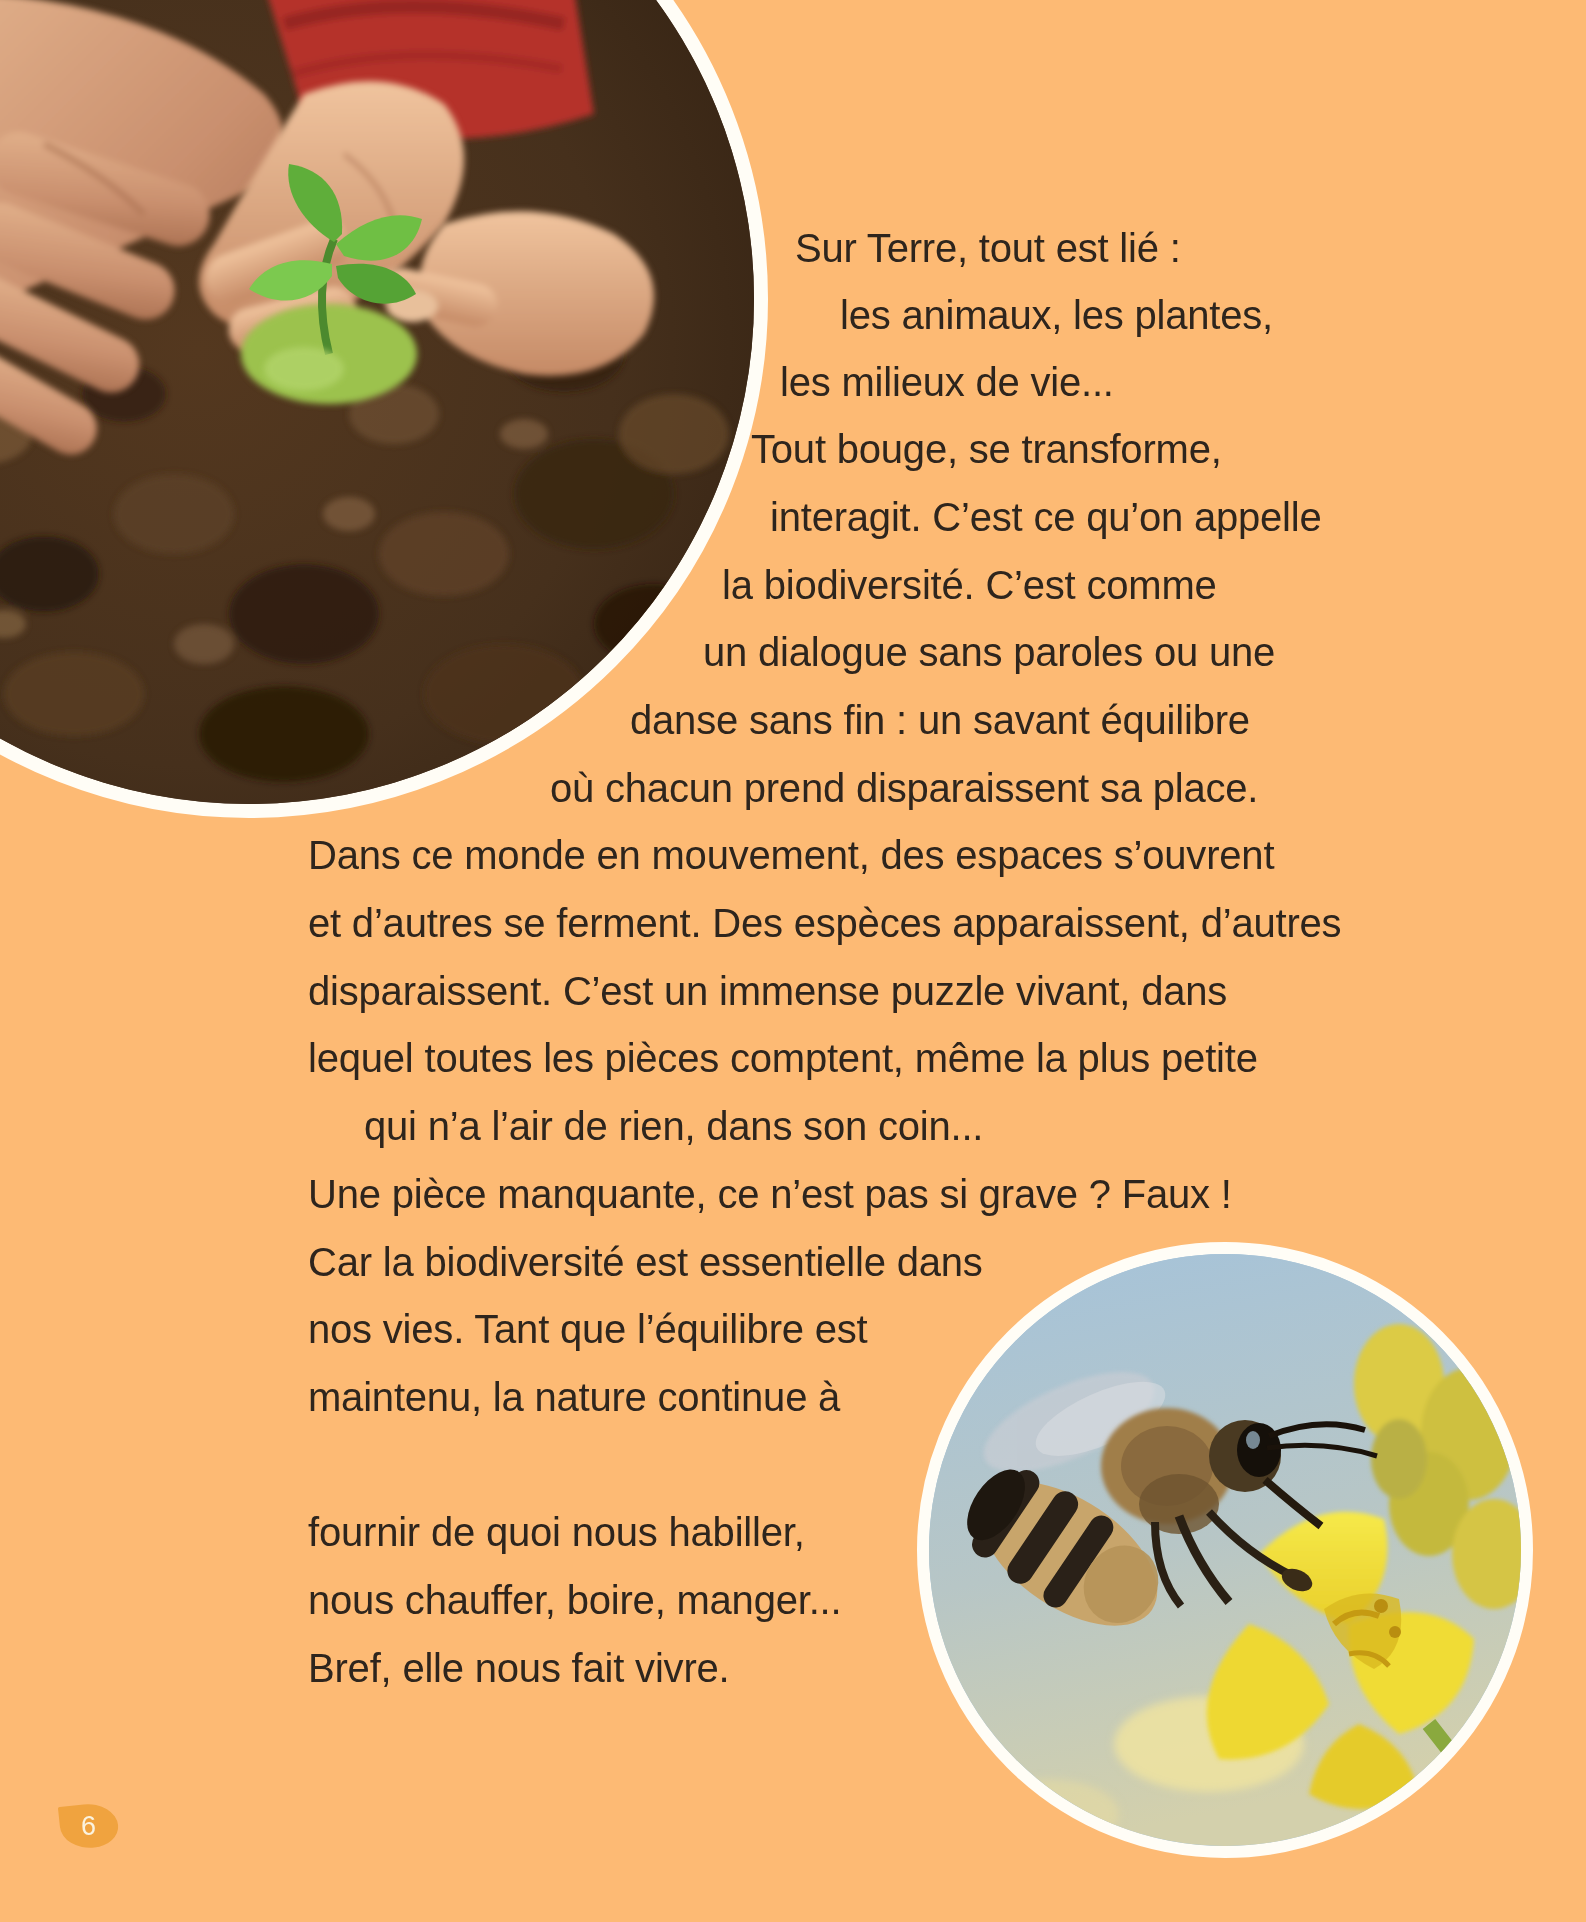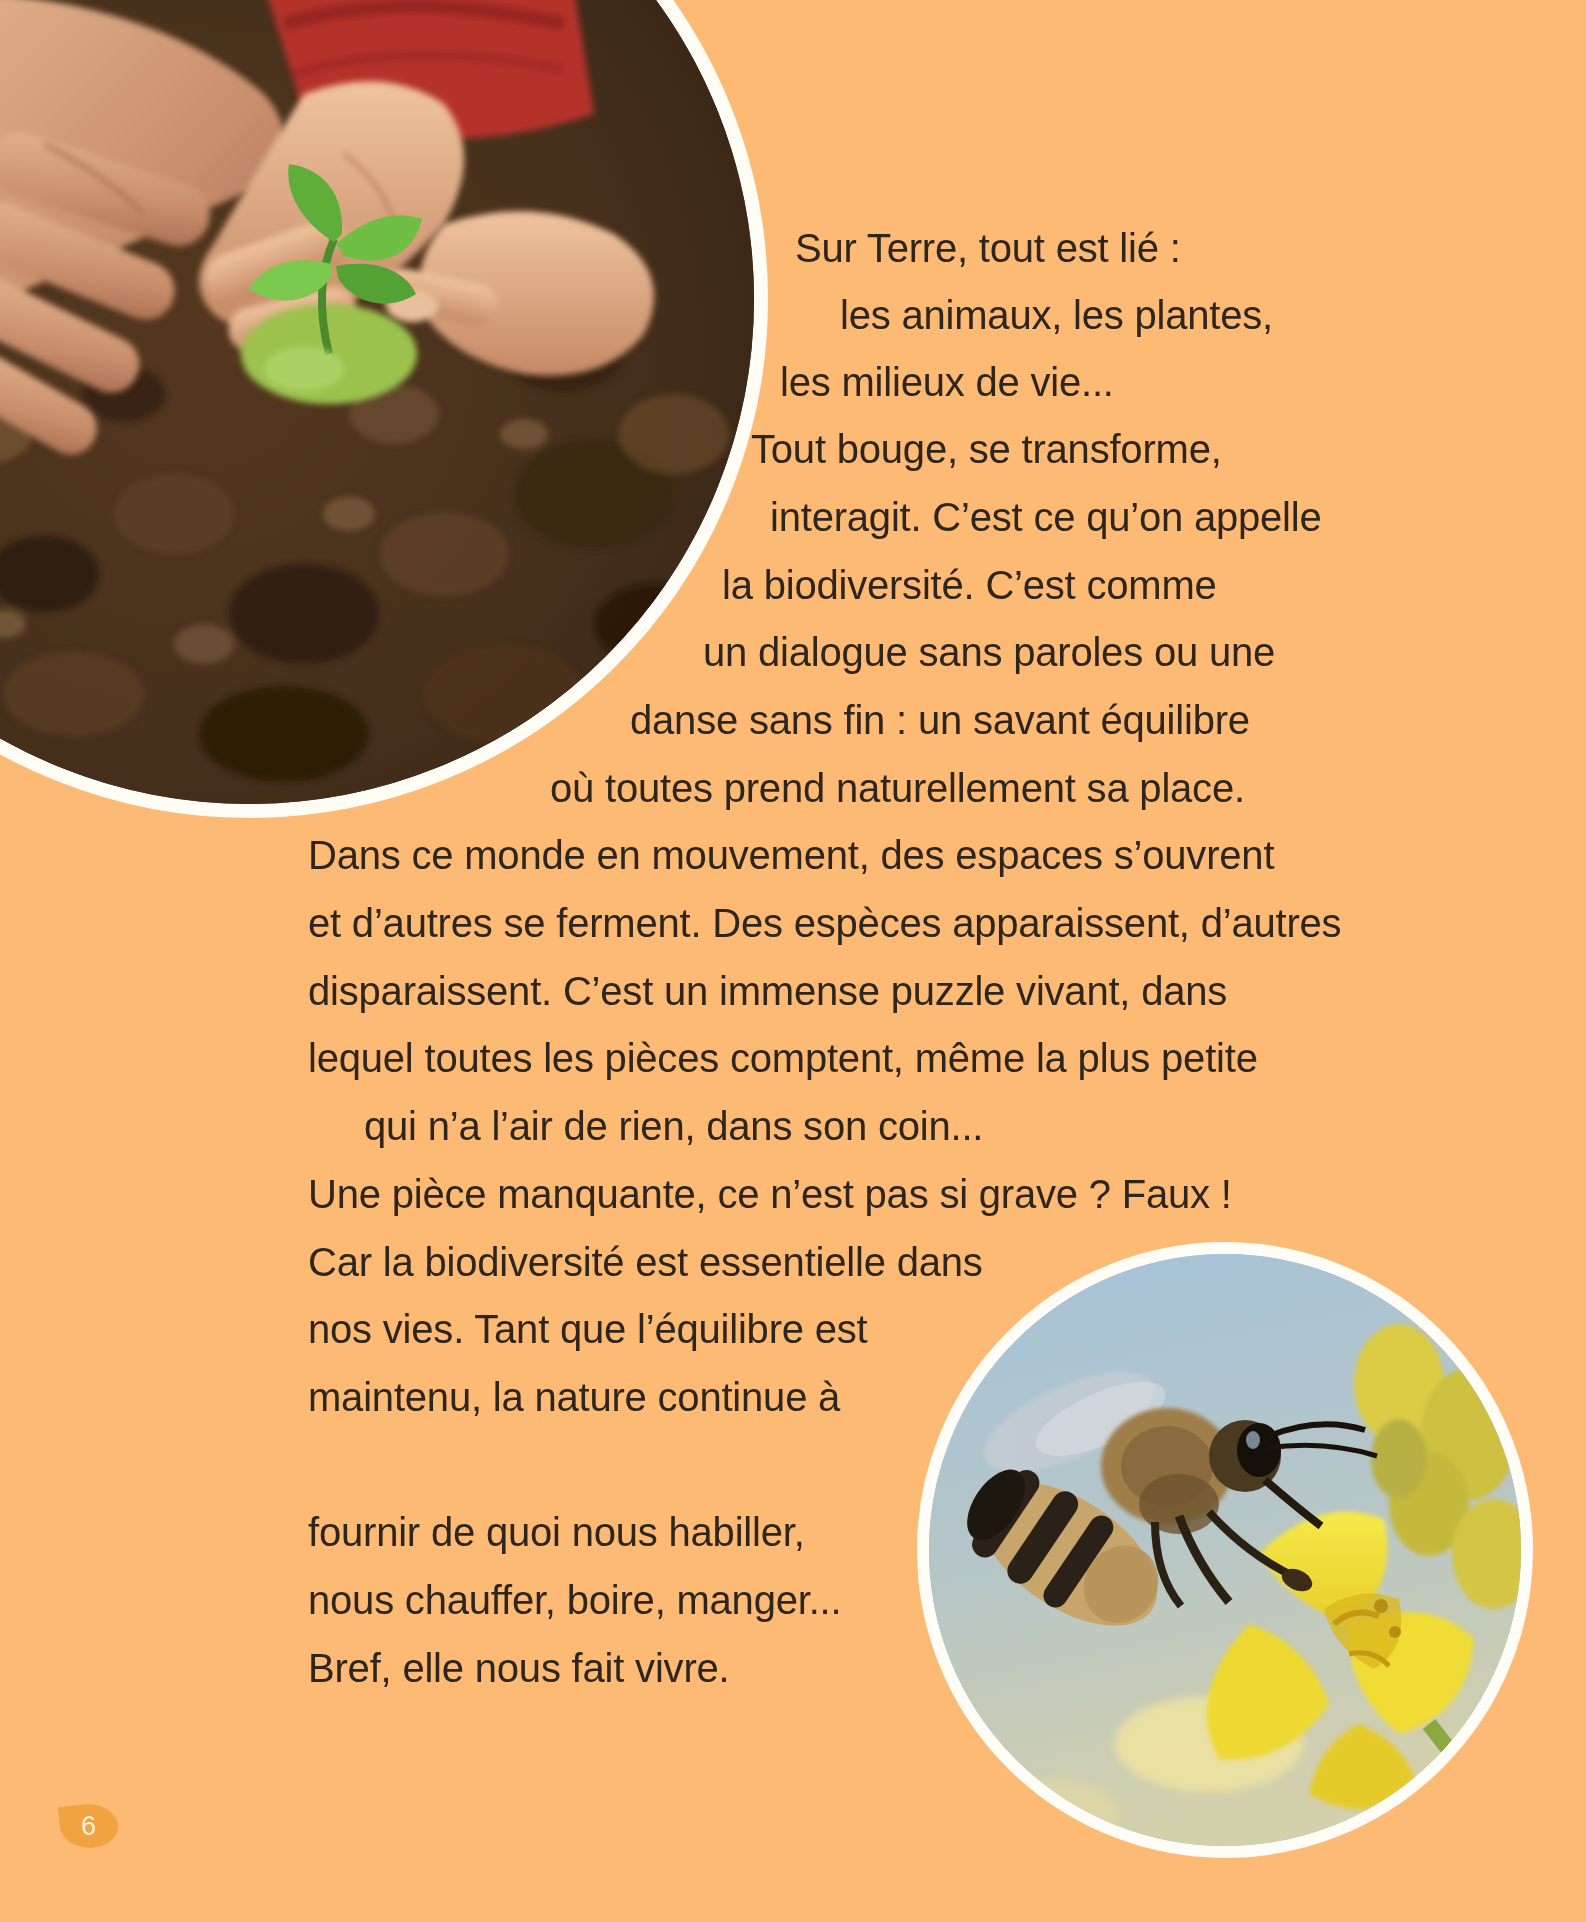--- a/index.html
+++ b/index.html
@@ -227,21 +227,21 @@
   </div>
 
   <div class="tline" style="left:795px;top:221px;">Sur Terre, tout est lié :</div>
   <div class="tline" style="left:803px;top:288px;margin-left:37px;">les animaux, les plantes,</div>
   <div class="tline" style="left:780px;top:355px;">les milieux de vie...</div>
   <div class="tline" style="left:751px;top:422px;">Tout bouge, se transforme,</div>
   <div class="tline" style="left:770px;top:490px;">interagit. C’est ce qu’on appelle</div>
   <div class="tline" style="left:722px;top:558px;">la biodiversité. C’est comme</div>
   <div class="tline" style="left:687px;top:625px;margin-left:16px;">un dialogue sans paroles ou une</div>
   <div class="tline" style="left:630px;top:693px;">danse sans fin : un savant équilibre</div>
-  <div class="tline" style="left:550px;top:761px;">où toutes prend naturellement sa place.</div>
+  <div class="tline" style="left:550px;top:761px;">où chacun prend disparaissent sa place.</div>
   <div class="tline" style="left:308px;top:828px;">Dans ce monde en mouvement, des espaces s’ouvrent</div>
   <div class="tline" style="left:308px;top:896px;">et d’autres se ferment. Des espèces apparaissent, d’autres</div>
   <div class="tline" style="left:308px;top:964px;">disparaissent. C’est un immense puzzle vivant, dans</div>
   <div class="tline" style="left:308px;top:1031px;">lequel toutes les pièces comptent, même la plus petite</div>
   <div class="tline" style="left:320px;top:1099px;margin-left:44px;">qui n’a l’air de rien, dans son coin...</div>
   <div class="tline" style="left:308px;top:1167px;">Une pièce manquante, ce n’est pas si grave ? Faux !</div>
   <div class="tline" style="left:308px;top:1302px;">nos vies. Tant que l’équilibre est</div>
   <div class="tline" style="left:308px;top:1235px;">Car la biodiversité est essentielle dans</div>
   <div class="tline" style="left:308px;top:1370px;">maintenu, la nature continue à</div>
   <div class="tline" style="left:308px;top:1505px;">fournir de quoi nous habiller,</div>

